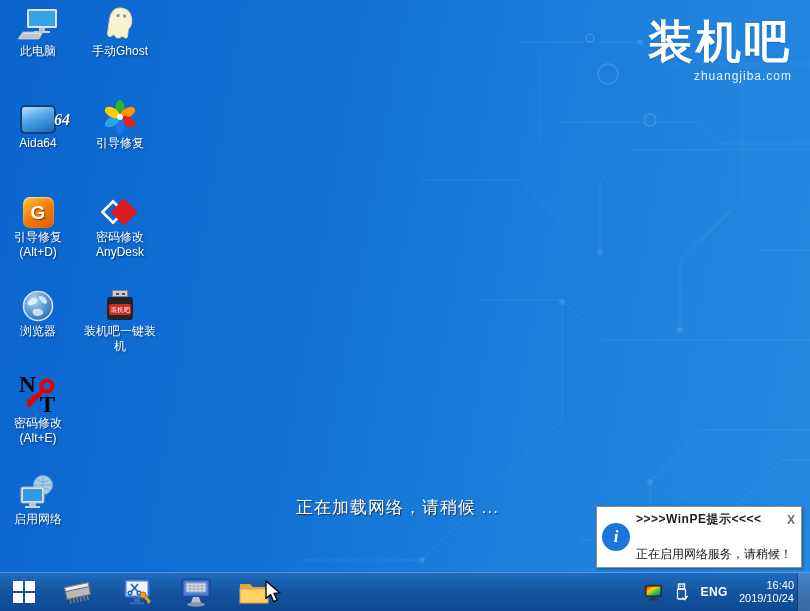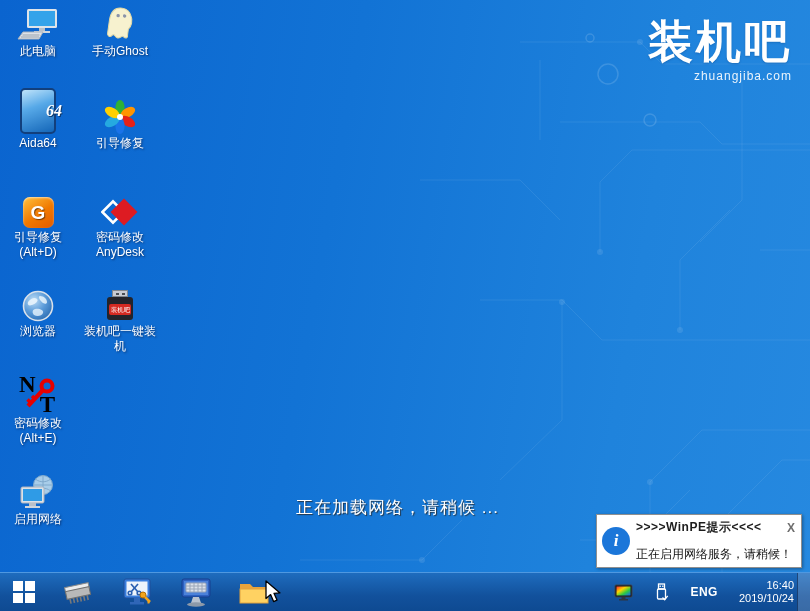--- a/index.html
+++ b/index.html
@@ -11,23 +11,23 @@
   .pattern{position:absolute;inset:0;pointer-events:none;}
   
   .dicon{position:absolute;display:flex;flex-direction:column;align-items:center;cursor:default;}
   .col1{left:2px;width:72px;}
   .col2{left:80px;width:80px;}
   .r1{top:6px}.r2{top:98px}.r3{top:192px}.r4{top:286px}.r5{top:378px}.r6{top:474px}
   .ic{height:36px;display:flex;align-items:flex-end;justify-content:center;}
   .lbl,.lbl2{margin-top:2px;font-size:12px;line-height:15px;color:#fff;text-align:center;
     text-shadow:1px 1px 2px rgba(10,40,90,.85);width:100%;}
   .lbl2{margin-top:0;}
-  .aida{width:30px;height:46px;border:2px solid #123f7c;border-radius:5px;box-sizing:border-box;
+  .aida{width:30px;height:29px;border:2px solid #123f7c;border-radius:5px;box-sizing:border-box;
     background:linear-gradient(160deg,#bfe3fa 0%,#57a9e8 40%,#1466b8 100%);
-    display:flex;align-items:center;justify-content:center;padding-left:32px;}
+    display:flex;align-items:center;padding-left:32px;}
   .aida span{font:bold italic 16px "Liberation Serif",serif;color:#fff;text-shadow:1px 1px 0 #0b3a70;}
   .dg{width:31px;height:31px;border-radius:7px;background:linear-gradient(145deg,#ffc23e,#f07800 55%,#e35a00);
     display:flex;align-items:center;justify-content:center;box-shadow:inset 0 1px 2px rgba(255,255,255,.6);}
   .dg span{font:bold 19px "Liberation Sans",sans-serif;color:#fff;text-shadow:1px 1px 1px #7a3c00;}
   .usb{position:relative;width:30px;height:34px;}
   .usb .conn{position:absolute;top:2px;left:7px;width:16px;height:7px;background:#c9ccd4;border:1px solid #82878f;box-sizing:border-box;}
   .usb .conn i{position:absolute;top:2px;width:3px;height:2px;background:#4a4e55;}
   .usb .body{position:absolute;top:9px;left:2px;width:26px;height:23px;background:#23242b;border-radius:3px;}
   .usb .band{position:absolute;top:16px;left:4px;width:22px;height:11px;background:#d42a22;border-radius:2px;
     display:flex;align-items:center;justify-content:center;}
@@ -46,29 +46,29 @@
   
   .note{position:absolute;right:8px;bottom:43px;width:206px;background:#fff;border:1px solid #8f8f8f;
     box-shadow:1px 1px 3px rgba(0,0,0,.35);display:flex;align-items:center;padding:4px 5px;box-sizing:border-box;gap:6px;}
   .note .bub{width:28px;height:28px;border-radius:50%;background:#1b76d9;flex:0 0 28px;
     display:flex;align-items:center;justify-content:center;}
   .note .bub span{font:bold italic 17px "Liberation Serif",serif;color:#fff;}
   .note .txt{flex:1;min-width:0;}
   .note .row1{display:flex;justify-content:space-between;align-items:center;text-align:center;}
   .note .ttl{font-size:12px;font-weight:bold;color:#1d1d1d;letter-spacing:.5px;white-space:nowrap;}
   .note .x{font-size:12px;font-weight:bold;color:#6e6e6e;cursor:pointer;padding:0 1px;}
-  .note .msg{font-size:12px;color:#111;margin-top:10px;white-space:nowrap;}
+  .note .msg{font-size:12px;color:#111;margin-top:18px;white-space:nowrap;}
   
   .taskbar{position:absolute;left:0;bottom:0;width:810px;height:39px;
     background:linear-gradient(#1e6cbe,#12519c 60%,#0e4a92);border-top:1px solid #4f98e0;box-sizing:border-box;}
   .start{position:absolute;left:0;top:0;width:48px;height:100%;display:flex;align-items:center;justify-content:center;cursor:pointer;}
   .flag{display:grid;grid-template-columns:10px 10px;grid-template-rows:10px 10px;gap:2px;}
   .flag i{background:#fff;display:block;}
   .tbtn{position:absolute;top:3px;width:36px;height:33px;display:flex;align-items:center;justify-content:center;cursor:pointer;}
-  .tray{position:absolute;right:16px;top:0;height:100%;display:flex;align-items:center;gap:21px;}
+  .tray{position:absolute;right:16px;top:0;height:100%;display:flex;align-items:center;gap:11px;}
   .eng{color:#fff;font-size:12px;font-weight:bold;letter-spacing:.5px;}
   .clock{color:#fff;font-size:11px;line-height:13px;text-align:right;}
   .showdesk{position:absolute;right:0;top:0;width:12px;height:100%;background:rgba(255,255,255,.18);
     border-left:1px solid rgba(5,30,70,.6);cursor:pointer;}
   .cursor{position:absolute;left:264px;top:580px;pointer-events:none;}
 </style>
 </head>
 <body>
 
 <div class="screen">

